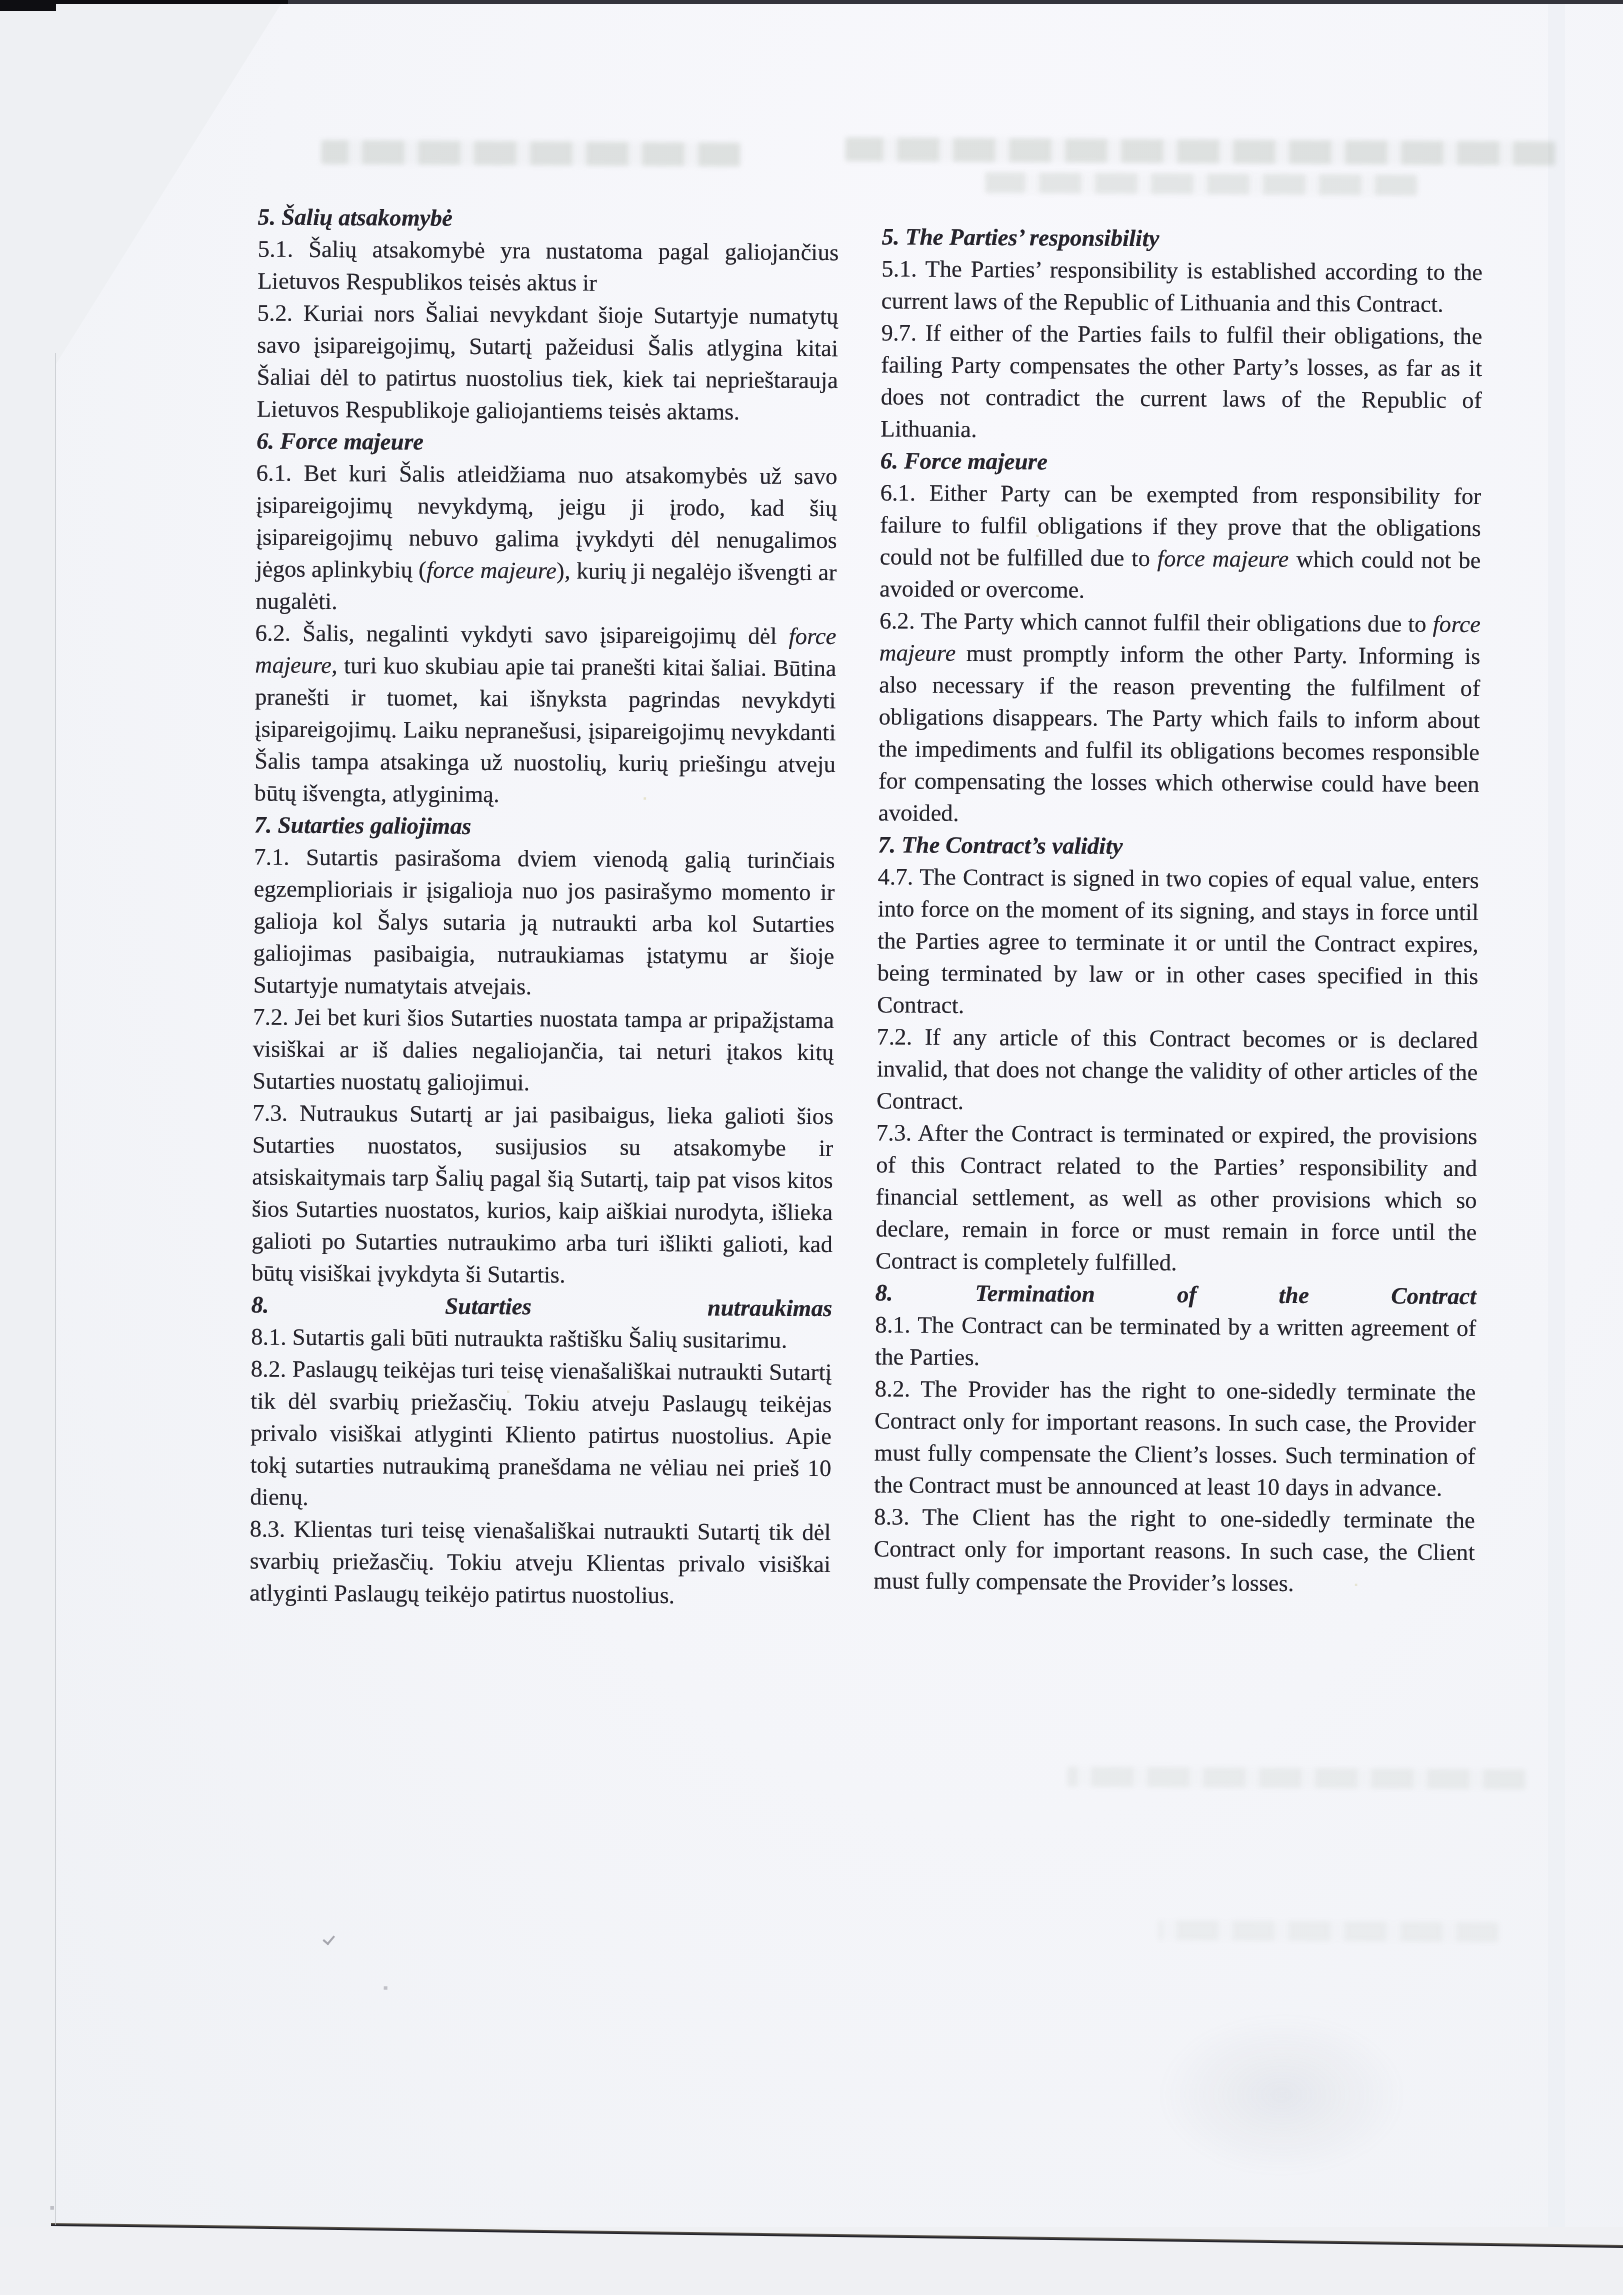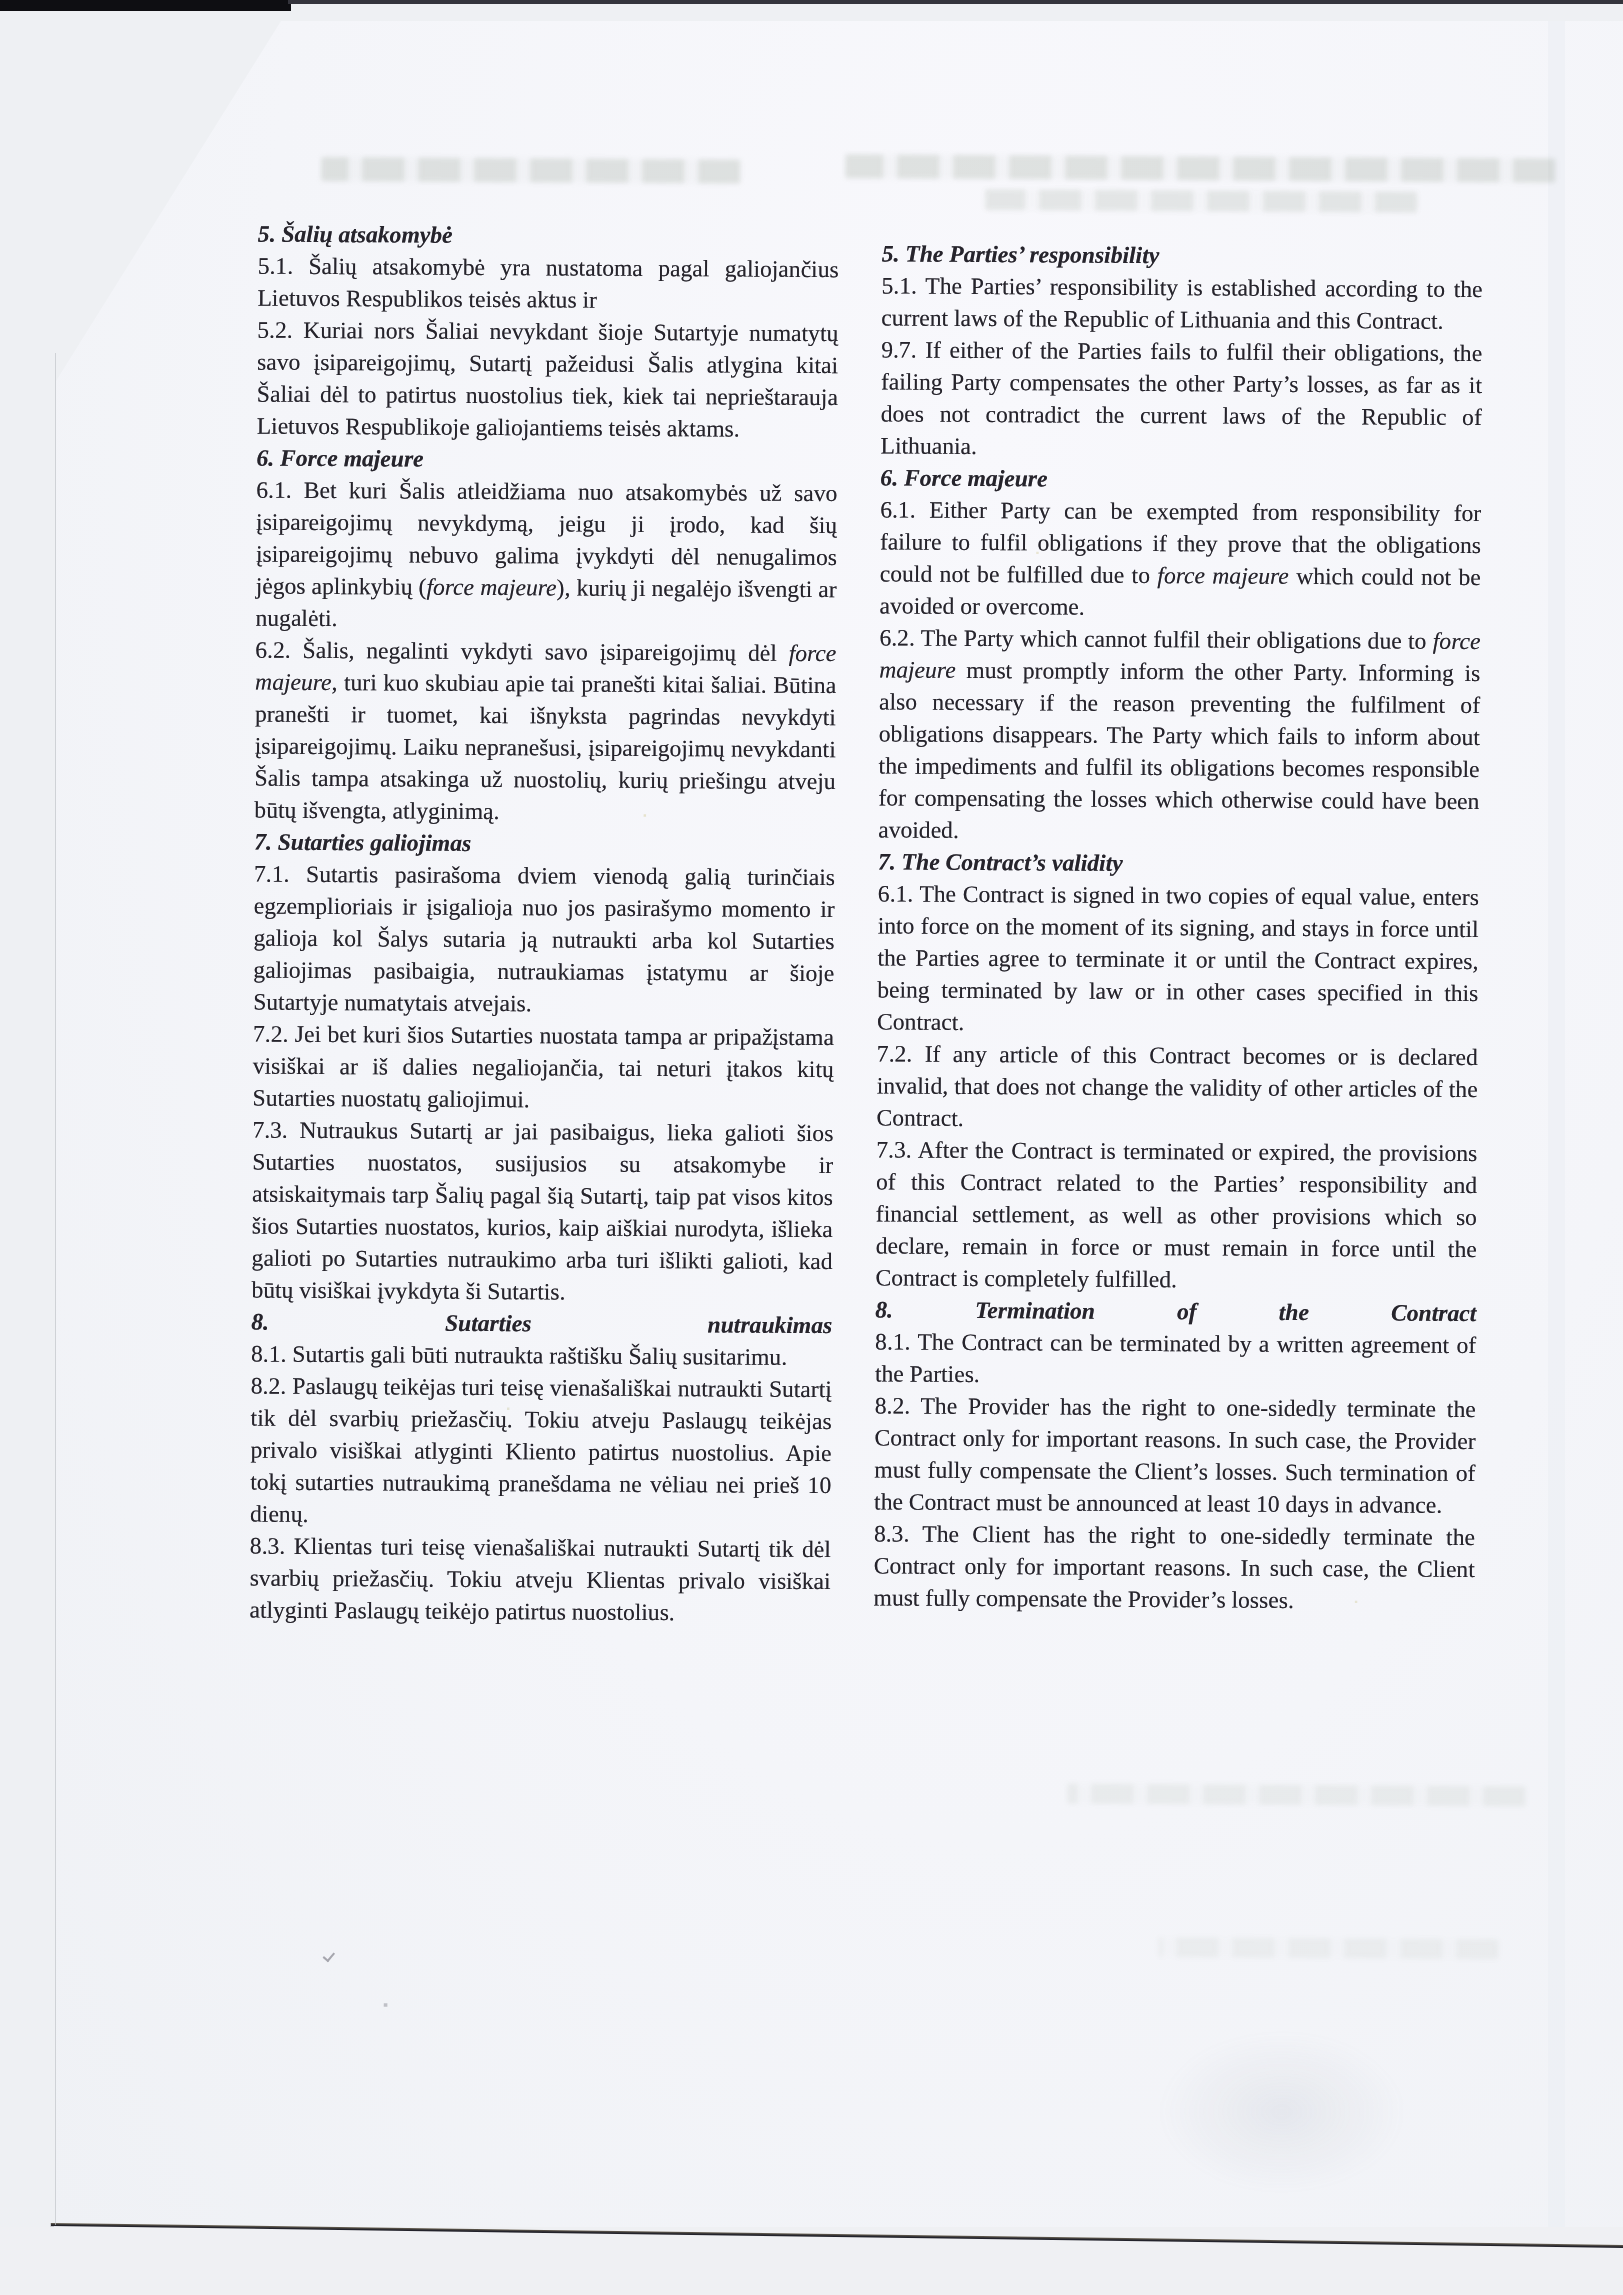--- a/index.html
+++ b/index.html
@@ -15,21 +15,21 @@
   .below-page{position:absolute;left:0;top:2227px;width:1623px;height:69px;background:#eff0f3;}
   .bottom-edge{
     position:absolute;left:51px;top:2223px;width:1584px;height:3.3px;
     background:linear-gradient(180deg,#6b6353 0%,#23232b 70%);
     transform:rotate(0.8deg);transform-origin:left center;
   }
   .left-edge{position:absolute;left:55px;top:353px;width:1.3px;height:1872px;background:#c2c4c9;opacity:.7;}
 
   
   .page{
-    position:absolute;left:56px;top:21px;width:1567px;height:2225px;
+    position:absolute;left:56px;top:4px;width:1567px;height:2225px;
     background:radial-gradient(ellipse at 60% 18%, #f8f8fc 0%, #f4f5f9 55%, #eff1f5 100%);
   }
   .corner-fold{
     position:absolute;left:0;top:0;width:236px;height:367px;
     clip-path:polygon(0 0,225px 0,0 360px);
     background:linear-gradient(123deg,#eef0f3 55%,#e4e7eb 80%,#d2d6dd 90%,#eceef2 97%);
   }
   .scan-band{position:absolute;left:1492px;top:0;width:17px;height:2225px;background:rgba(235,238,244,0.6);}
 
   .tilt{position:absolute;left:0;top:0;width:100%;height:100%;transform:rotate(0.35deg);transform-origin:262px 196px;}
@@ -122,21 +122,21 @@
     </div>
 
     <div class="col col-right">
       <h3>5. The Parties’ responsibility</h3>
       <p><span>5.1. The Parties’ responsibility is established according to the current laws of the Republic of Lithuania and this Contract.</span></p>
       <p><span>9.7. If either of the Parties fails to fulfil their obligations, the failing Party compensates the other Party’s losses, as far as it does not contradict the current laws of the Republic of Lithuania.</span></p>
       <h3 class="gap-md">6. Force majeure</h3>
       <p><span>6.1. Either Party can be exempted from responsibility for failure to fulfil obligations if they prove that the obligations could not be fulfilled due to </span><em>force majeure</em><span> which could not be avoided or overcome.</span></p>
       <p><span>6.2. The Party which cannot fulfil their obligations due to </span><em>force majeure</em><span> must promptly inform the other Party. Informing is also necessary if the reason preventing the fulfilment of obligations disappears. The Party which fails to inform about the impediments and fulfil its obligations becomes responsible for compensating the losses which otherwise could have been avoided.</span></p>
       <h3 class="gap-sm">7. The Contract’s validity</h3>
-      <p><span>6.1. The Contract is signed in two copies of equal value, enters into force on the moment of its signing, and stays in force until the Parties agree to terminate it or until the Contract expires, being terminated by law or in other cases specified in this Contract.</span></p>
+      <p><span>4.7. The Contract is signed in two copies of equal value, enters into force on the moment of its signing, and stays in force until the Parties agree to terminate it or until the Contract expires, being terminated by law or in other cases specified in this Contract.</span></p>
       <p><span>7.2. If any article of this Contract becomes or is declared invalid, that does not change the validity of other articles of the Contract.</span></p>
       <p><span>7.3. After the Contract is terminated or expired, the provisions of this Contract related to the Parties’ responsibility and financial settlement, as well as other provisions which so declare, remain in force or must remain in force until the Contract is completely fulfilled.</span></p>
       <h3 class="spread">8. Termination of the Contract</h3>
       <p><span>8.1. The Contract can be terminated by a written agreement of the Parties.</span></p>
       <p><span>8.2. The Provider has the right to one-sidedly terminate the Contract only for important reasons. In such case, the Provider must fully compensate the Client’s losses. Such termination of the Contract must be announced at least 10 days in advance.</span></p>
       <p><span>8.3. The Client has the right to one-sidedly terminate the Contract only for important reasons. In such case, the Client must fully compensate the Provider’s losses.</span></p>
     </div>
 
     <div class="pen-check"></div>
     <div class="specks"></div>

